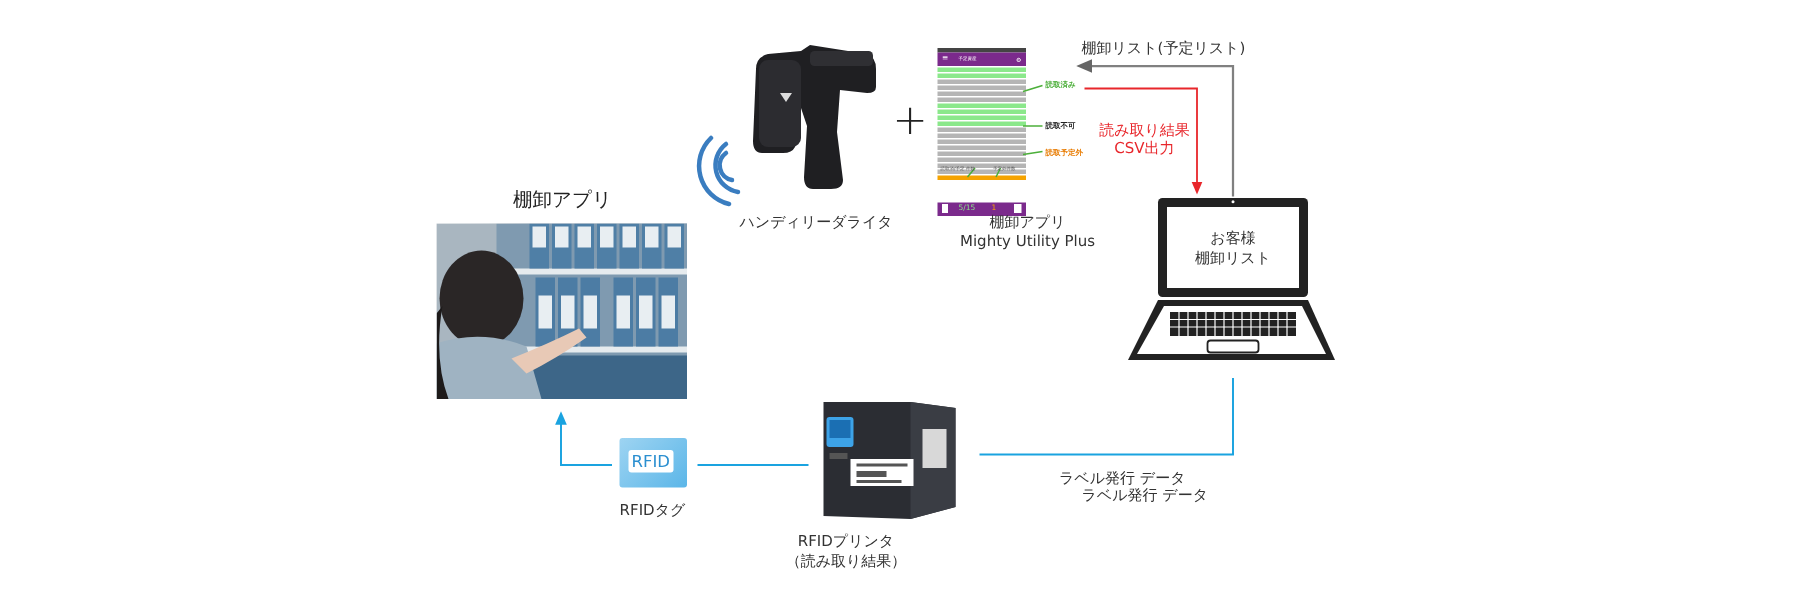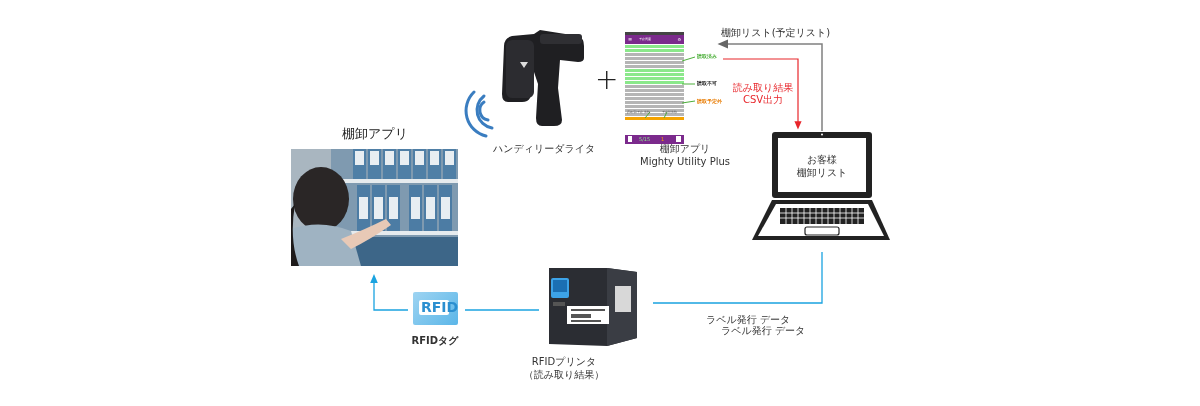--- a/index.html
+++ b/index.html
@@ -196,23 +196,23 @@
   </g>
   <rect x="55" y="97" width="34" height="8" rx="2" fill="#fff" stroke="#222" stroke-width="1.2"></rect>
 </svg>
 <div class="lbl" style="left:778px; top:153px; width:88px; line-height:13px;">
   <div>お客様</div>
   <div>棚卸リスト</div>
 </div>
 
 <div class="abs" style="left:413px; top:292px; width:45px; height:33px; background:linear-gradient(135deg,#9ed4f2,#5bb6e8); border-radius:2px;">
   <div style="position:absolute; left:6px; top:8px; width:30px; height:15px; background:#fff; border-radius:2px;"></div>
-  <div style="position:absolute; left:8px; top:8px; font-size:14px; font-weight:bold; color:#2b8fd0; line-height:15px;">RFID</div>
-</div>
-<div class="lbl" style="left:400px; top:334px; width:70px;font-weight:bold;">RFIDタグ</div>
+  <div style="position:absolute; left:8px; top:8px; font-size:11px; font-weight:normal; color:#2b8fd0; line-height:15px;">RFID</div>
+</div>
+<div class="lbl" style="left:400px; top:334px; width:70px;">RFIDタグ</div>
 
 <svg class="abs" style="left:545px; top:262px;" width="96" height="86">
   <path d="M4,6 L62,6 L92,10 L92,76 L62,84 L4,82 z" fill="#2b2d33"></path>
   <path d="M62,6 L92,10 L92,76 L62,84 z" fill="#3a3d44"></path>
   <rect x="70" y="24" width="16" height="26" fill="#d8d8d8"></rect>
   <rect x="6" y="16" width="18" height="20" rx="2" fill="#3da3e8"></rect>
   <rect x="8" y="18" width="14" height="12" fill="#1b6fb3"></rect>
   <rect x="22" y="44" width="42" height="18" fill="#ffffff"></rect>
   <g fill="#555">
       <rect x="26" y="47" width="34" height="2"></rect>

